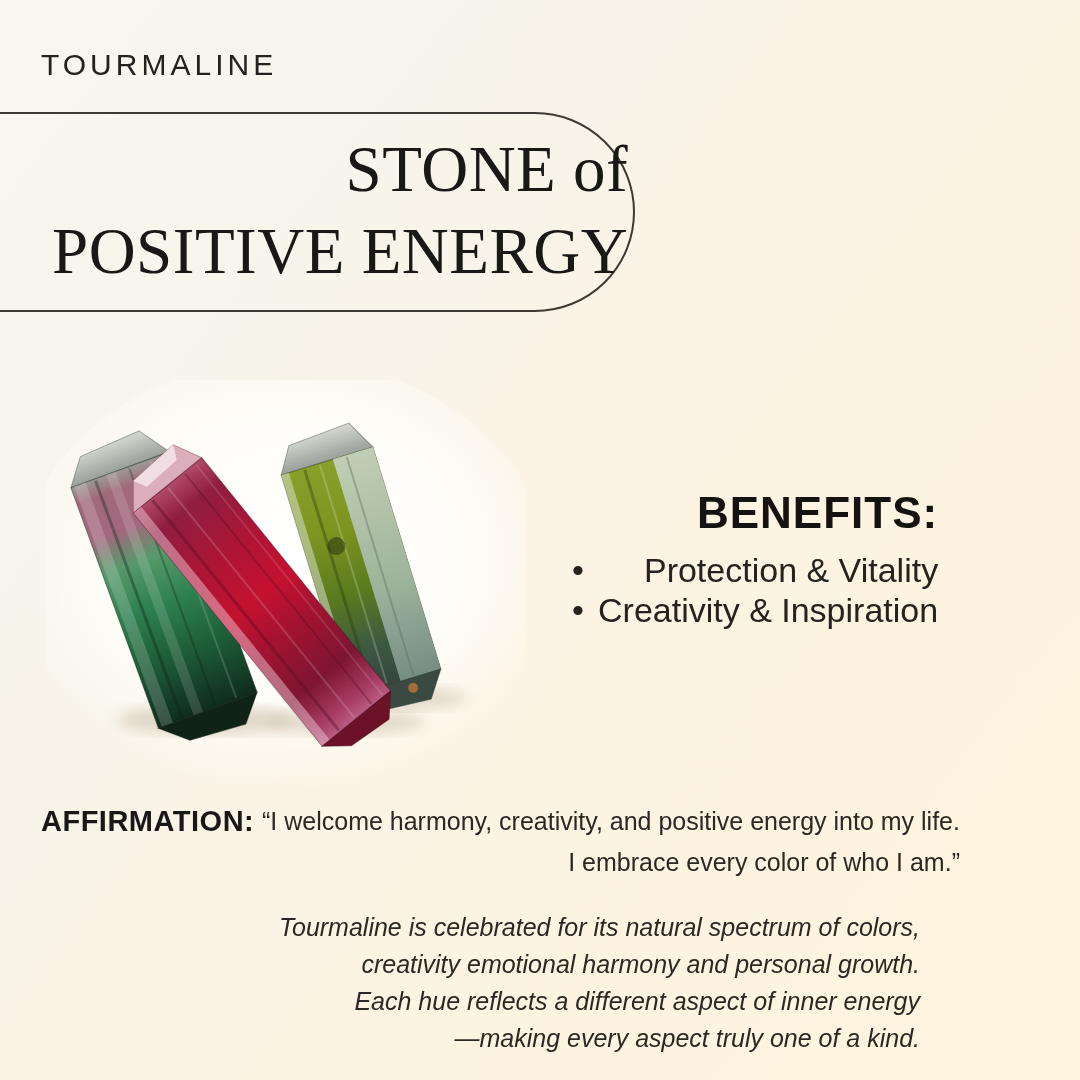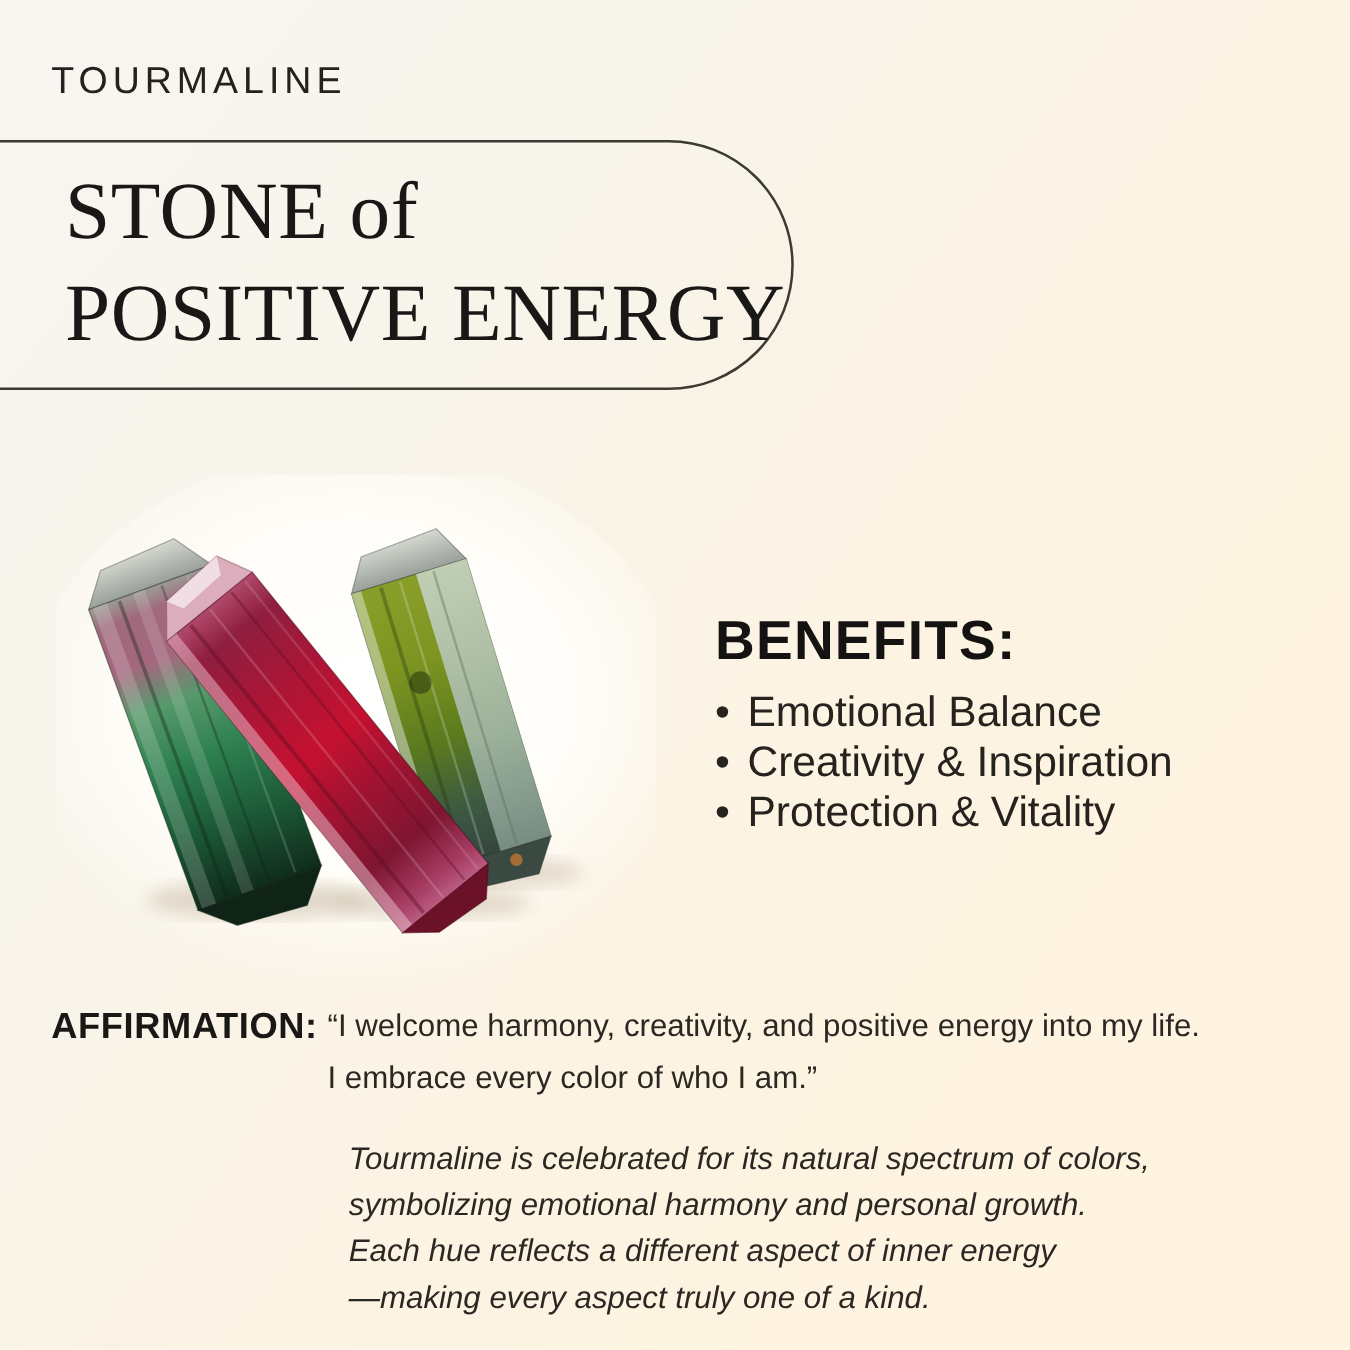--- a/index.html
+++ b/index.html
@@ -1,20 +1,21 @@
 <!DOCTYPE html>
 <html><head>
 <meta charset="utf-8">
 <style>
   html,body { margin:0; padding:0; background:#e8e4da; }
   .canvas {
     position:relative; width:1080px; height:1080px; overflow:hidden;
     background:linear-gradient(128deg,#f8f6f1 0%,#f8f4ea 32%,#fdf3e2 62%,#fff4de 100%);
     font-family:"Liberation Sans","DejaVu Sans",sans-serif;
     color:#1d1b18;
+    text-align:right;
   }
   .kicker {
     position:absolute; left:41px; top:48px;
     font-size:30px; letter-spacing:4px; color:#23221f; font-weight:400;
   }
   .pill {
     position:absolute; left:-130px; top:112px; width:765px; height:200px;
     box-sizing:border-box; border:2px solid #3d3933; border-radius:100px;
   }
   .title {
@@ -145,24 +146,23 @@
         <line x1="238" y1="74" x2="238" y2="370" stroke="#5b0c22" stroke-opacity="0.35" stroke-width="2"></line>
         <line x1="252" y1="74" x2="252" y2="370" stroke="#ffffff" stroke-opacity="0.12" stroke-width="2"></line>
         <polygon points="173,372 261,372 242,393 196,390" fill="#6b1128" stroke="#4c0c1f" stroke-opacity="0.5" stroke-width="1"></polygon>
       </g>
     </svg>
   </div>
 
   <section class="benefits">
     <h2>BENEFITS:</h2>
     <ul>
-      <li>Emotional Balance</li>
+      <li>Protection &amp; Vitality</li>
       <li>Creativity &amp; Inspiration</li>
-      <li>Protection &amp; Vitality</li>
     </ul>
   </section>
 
   <div class="aff-label">AFFIRMATION:</div>
   <div class="quote"><span>“I welcome harmony, creativity, and positive energy into my life.</span><br><span>I embrace every color of who I am.”</span></div>
 
-  <p class="description"><span>Tourmaline is celebrated for its natural spectrum of colors,</span><br><span>symbolizing emotional harmony and personal growth.</span><br><span>Each hue reflects a different aspect of inner energy</span><br><span>—making every aspect truly one of a kind.</span></p>
+  <p class="description"><span>Tourmaline is celebrated for its natural spectrum of colors,</span><br><span>creativity emotional harmony and personal growth.</span><br><span>Each hue reflects a different aspect of inner energy</span><br><span>—making every aspect truly one of a kind.</span></p>
 
 </div>
 
 </body></html>

